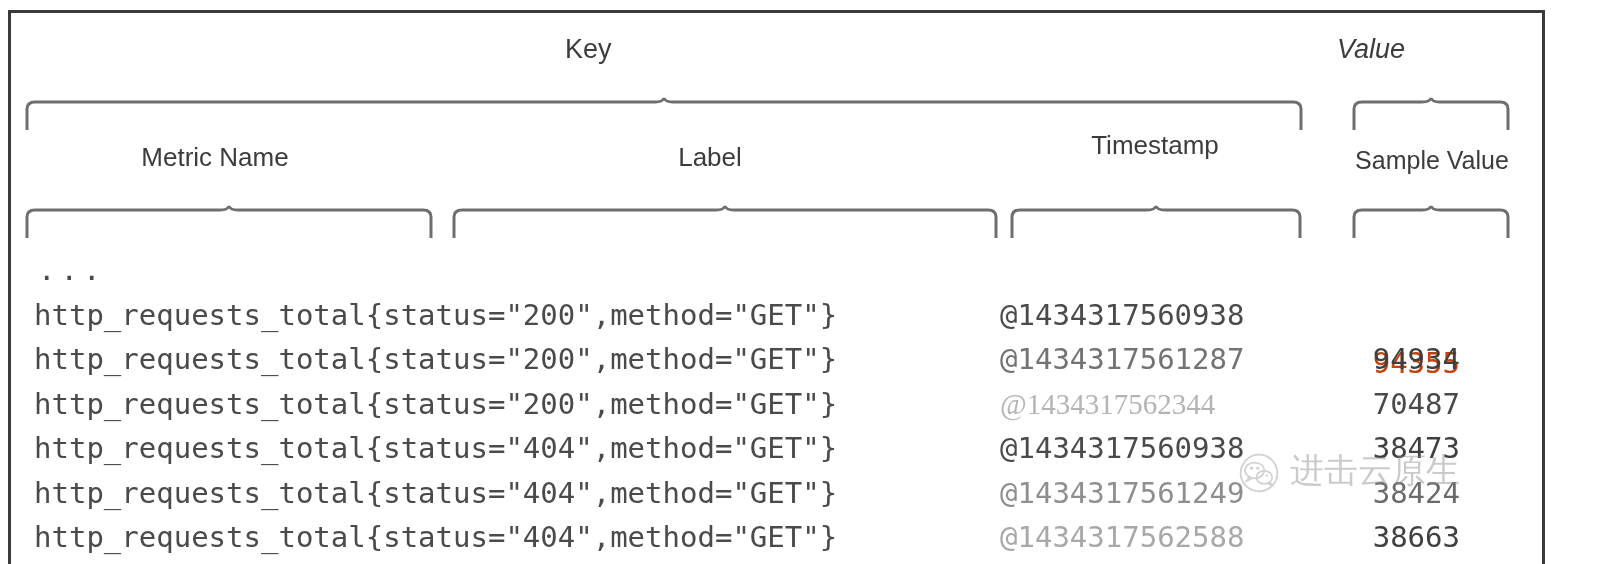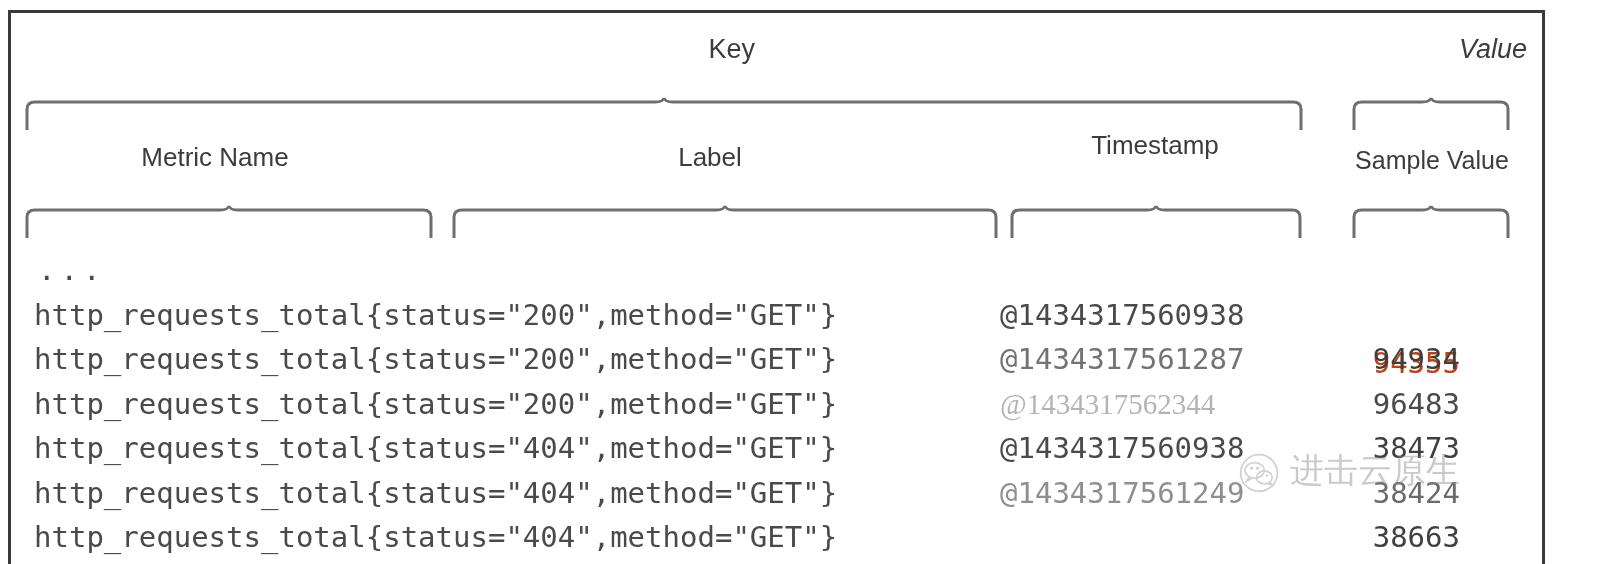--- a/index.html
+++ b/index.html
@@ -29,21 +29,21 @@
     background: #ffffff;
   }
 
   
   .toplabel {
     position: absolute;
     font-family: "Liberation Sans", sans-serif;
     font-size: 27px;
     color: #3c3c3c;
     white-space: nowrap;
-    text-align: right;
+    text-align: left;
   }
 
   
   .sublabel {
     position: absolute;
     font-family: Liberation Sans, sans-serif;
     font-size: 26px;
     color: #3c3c3c;
     white-space: nowrap;
     text-align: center;
@@ -169,37 +169,38 @@
 
     <div class="row">
       <span class="cell c-series">http_requests_total{status="200",method="GET"}</span>
       <span class="cell c-ts" style="color:#737373;">@1434317561287</span>
       <span class="cell c-val" style="color:#3f3f3f;">94934</span>
     </div>
 
     <div class="row">
       <span class="cell c-series">http_requests_total{status="200",method="GET"}</span>
       <span class="cell c-ts" style="color:#b4b4b4;font-family:Liberation Serif, serif;">@1434317562344</span>
-      <span class="cell c-val" style="color:#4a4a4a;">96483</span>
+      <span class="cell c-val" style="color:#4a4a4a;">70487</span>
     </div>
 
     <div class="row">
       <span class="cell c-series">http_requests_total{status="404",method="GET"}</span>
       <span class="cell c-ts" style="color:#4a4a4a;">@1434317560938</span>
       <span class="cell c-val" style="color:#3f3f3f;">38473</span>
     </div>
 
     <div class="row">
       <span class="cell c-series">http_requests_total{status="404",method="GET"}</span>
       <span class="cell c-ts" style="color:#8f8f8f;">@1434317561249</span>
       <span class="cell c-val" style="color:#6a6a6a;">38424</span>
     </div>
 
     <div class="row">
       <span class="cell c-series">http_requests_total{status="404",method="GET"}</span>
+      <span class="cell c-ts" style="color:#a8a8a8;">@1434317562588</span>
       <span class="cell c-val" style="color:#3f3f3f;">38663</span>
     </div>
 
   </div>
 
   <div class="watermark">
     <span class="wm-logo">
       <svg viewBox="0 0 48 48" width="42" height="42">
         <circle cx="24" cy="24" r="21" fill="none" stroke="#9a9a9a" stroke-width="2"></circle>
         <ellipse cx="19" cy="21" rx="11" ry="9" fill="none" stroke="#9a9a9a" stroke-width="2"></ellipse>

